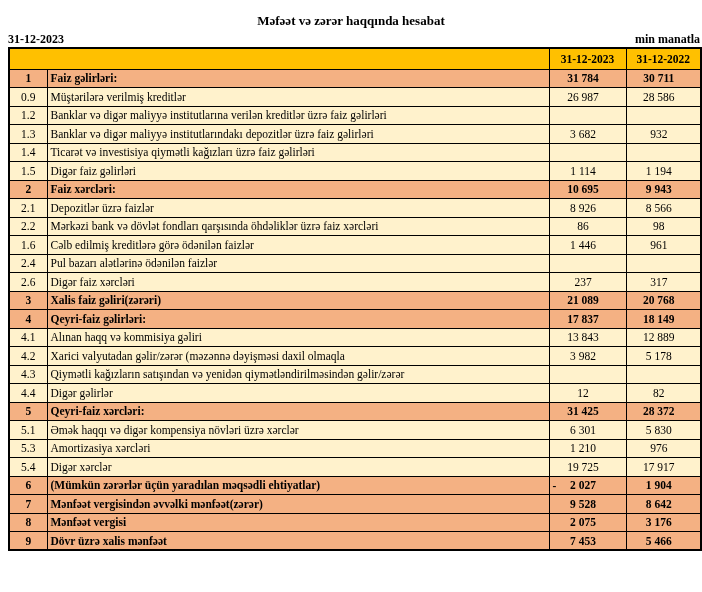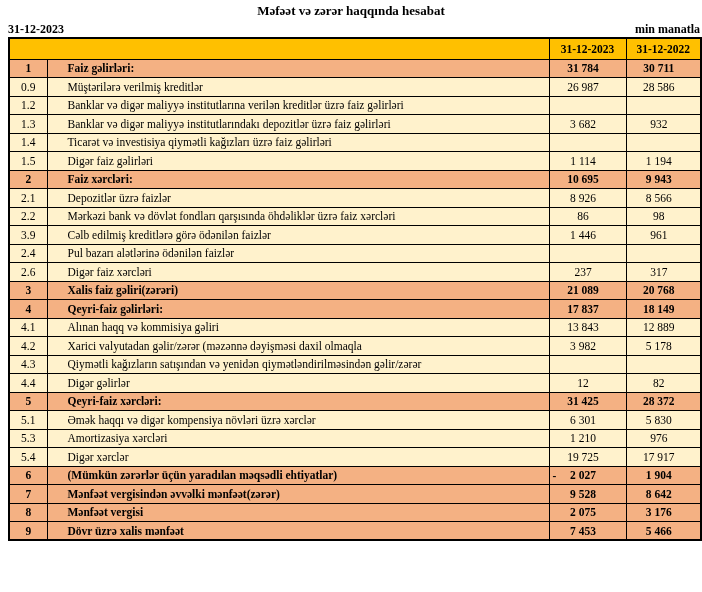--- a/index.html
+++ b/index.html
@@ -1,30 +1,30 @@
 <!DOCTYPE html>
 <html><head>
 <meta charset="utf-8">
 <style>
   * { margin:0; padding:0; box-sizing:border-box; }
   html,body { width:702px; height:592px; background:#ffffff; overflow:hidden;
               font-family:"Liberation Serif", serif; color:#000; }
   .page { width:702px; height:592px; }
-  .title { text-align:center; font-weight:bold; font-size:13px; line-height:15px; padding-top:3px; }
+  .title { text-align:center; font-weight:bold; font-size:13px; line-height:15px; padding-top:13px; }
   .subheader { display:flex; justify-content:space-between; align-items:flex-end;
                font-weight:bold; font-size:12px; line-height:14px;
                margin:4px 2px 1px 8px; }
   table.report { border-collapse:collapse; table-layout:fixed; width:692px;
                  margin-left:8px; border:2px solid #000; }
   table.report th, table.report td { border:1px solid #000; font-size:11.5px; overflow:hidden;
                  white-space:nowrap; vertical-align:middle; }
   tr.hdr th { height:21px; font-weight:bold; text-align:center; }
   tbody tr { height:18.5px; }
   td.no { text-align:center; }
-  td.label { text-align:left; padding-left:20px;margin-top:17px; }
+  td.label { text-align:left; padding-left:3px;margin-top:17px; }
   td.val { text-align:center; padding-right:9px; position:relative; }
   td.val .pfx { position:absolute; left:3px; top:0; line-height:18.5px; }
   tr.section td { font-weight:bold; }
 </style>
 <style>tr.hdr th{background:#FFC000;}tbody tr.section td{background:#F4B183;}tbody tr.detail td{background:#FFF2CC;}</style></head>
 <body>
 
 <div class="page">
   <div class="title">Məfəət və zərər haqqında hesabat</div>
   <div class="subheader">
@@ -94,21 +94,21 @@
           <td class="val">8 926</td>
           <td class="val">8 566</td>
         </tr>
         <tr class="detail">
           <td class="no">2.2</td>
           <td class="label">Mərkəzi bank və dövlət fondları qarşısında öhdəliklər üzrə faiz xərcləri</td>
           <td class="val">86</td>
           <td class="val">98</td>
         </tr>
         <tr class="detail">
-          <td class="no">3.9</td>
+          <td class="no">1.6</td>
           <td class="label">Cəlb edilmiş kreditlərə görə ödənilən faizlər</td>
           <td class="val">1 446</td>
           <td class="val">961</td>
         </tr>
         <tr class="detail">
           <td class="no">2.4</td>
           <td class="label">Pul bazarı alətlərinə ödənilən faizlər</td>
           <td class="val"></td>
           <td class="val"></td>
         </tr>

